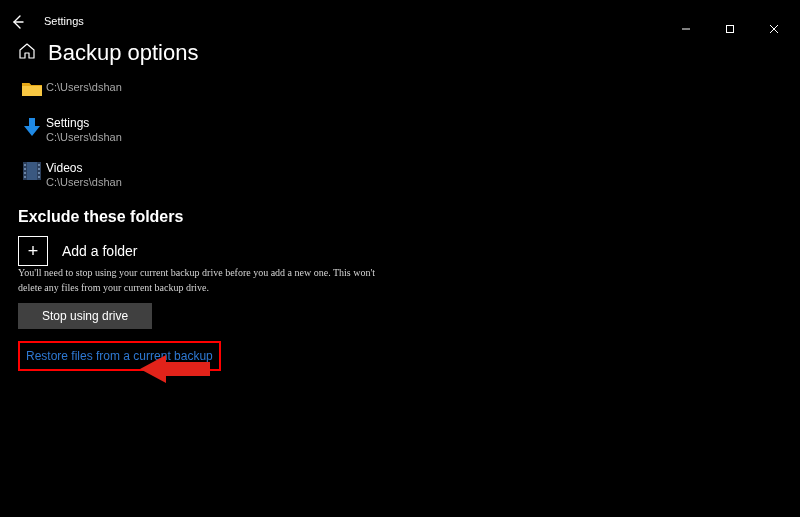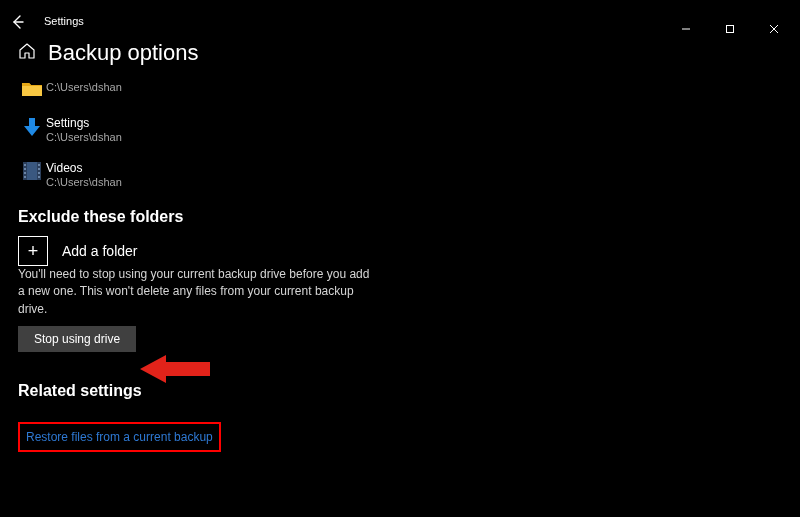--- a/index.html
+++ b/index.html
@@ -110,31 +110,32 @@
     display: flex;
     align-items: center;
     justify-content: center;
     font-size: 18px;
     line-height: 1;
   }
   .add-label {
     font-size: 14px;
   }
   .para {
-    font-size: 12px;
+    font-size: 10px;
     color: #d5d5d5;
     max-width: 360px;
     line-height: 1.45;
+    font-family: Liberation Serif, serif;
   }
   .btn-grey {
     display: inline-block;
     background: var(--button-bg);
     color: #fff;
     border: none;
-    padding: 6px 16px;
+    padding: 6px 24px;
     font-size: 12px;
     margin-top: 8px;
     cursor: pointer;
   }
   .link {
     color: var(--link);
     text-decoration: none;
     font-size: 12px;
     display: inline-block;
   }
@@ -243,21 +244,20 @@
   <div class="add-folder">
     <div class="add-box">+</div>
     <div class="add-label">Add a folder</div>
   </div>
 
   
   <div class="para">You'll need to stop using your current backup drive before you add a new one. This won't delete any files from your current backup drive.</div>
   <button class="btn-grey">Stop using drive</button>
 
   
-  <h2 class="section" style="margin-top:30px">Related settings</h2>
   <div>
     <a href="#" class="link restore-link">Restore files from a current backup</a>
   </div>
 
   
   
 
 </div>
 
 <div class="arrow">

